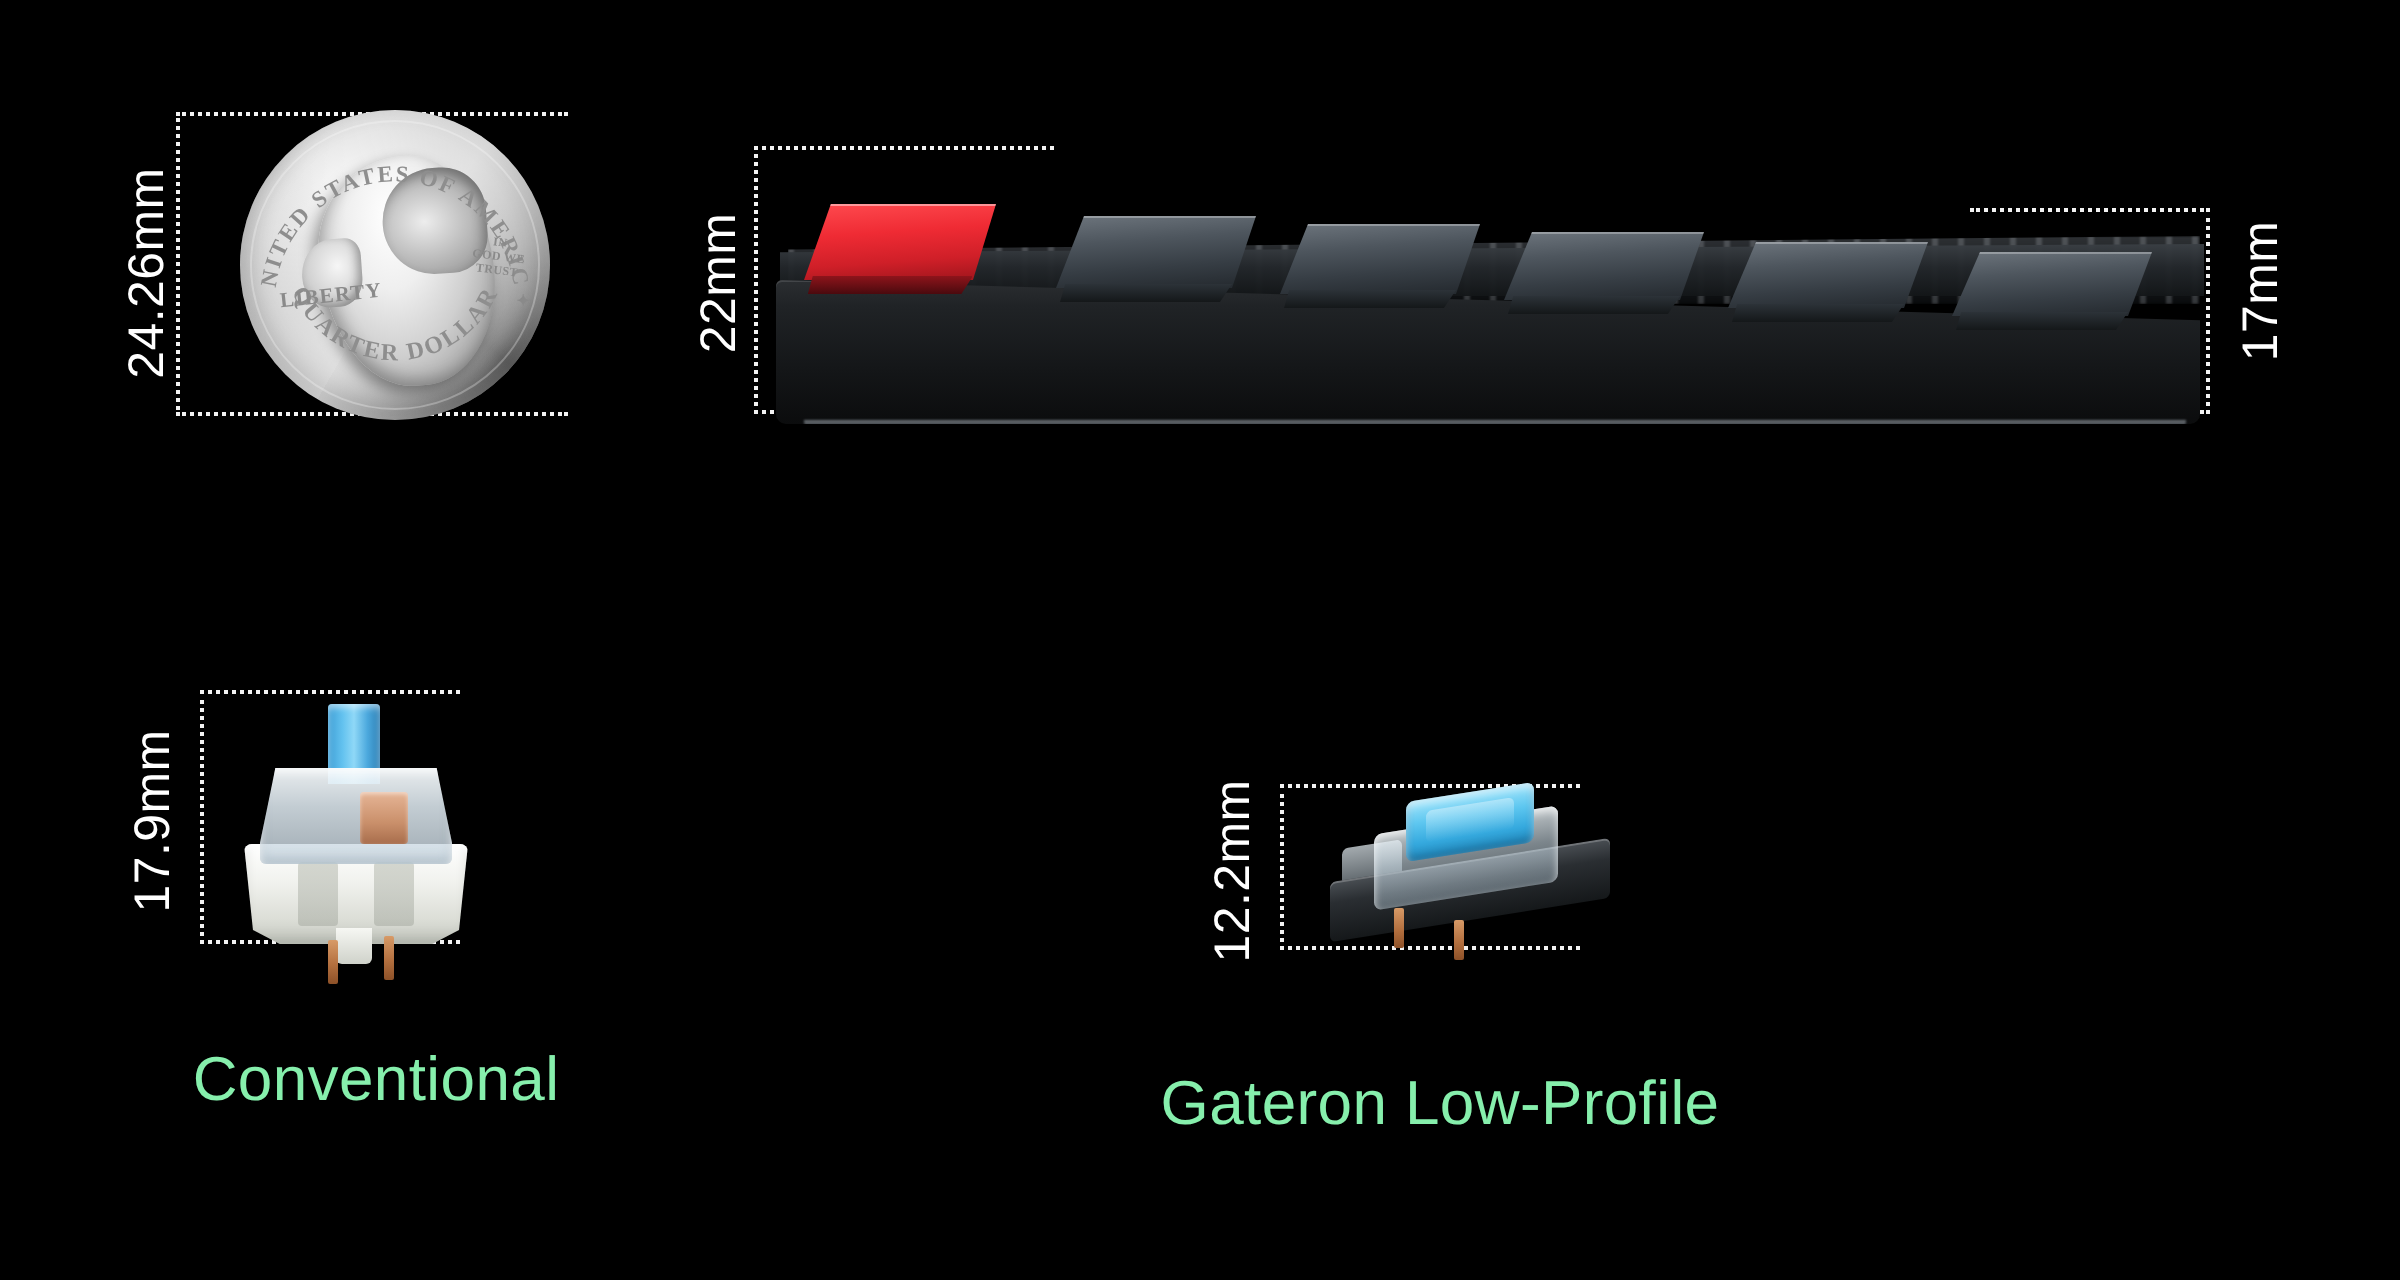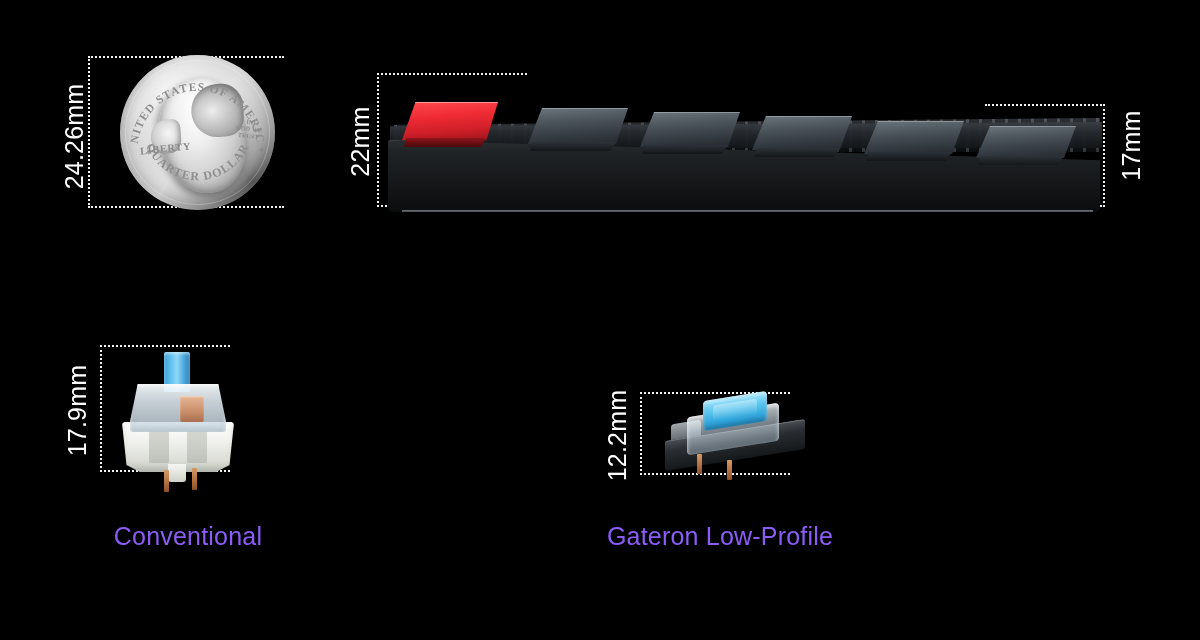--- a/index.html
+++ b/index.html
@@ -37,22 +37,22 @@
     color: #ffffff;
     font-weight: 400;
     letter-spacing: 0.2px;
     transform-origin: 50% 50%;
     transform: rotate(-90deg);
   }
 
   .caption {
     position: absolute;
     text-align: center;
-    color: #8b5cf6;
-    font-size: 25px;
+    color: #86efac;
+    font-size: 31px;
     line-height: 1.32;
     font-weight: 400;
     letter-spacing: 0.2px;
   }
 
   
   .coin-wrap { position: absolute; left: 120px; top: 55px; width: 155px; height: 155px; }
   .coin {
     position: absolute; inset: 0; border-radius: 50%;
     background:
@@ -344,17 +344,17 @@
   <div class="sw" style="left:665px; top:396px; width:150px; height:85px;">
     <div class="lp-wing" style="left:6px;"></div>
     <div class="lp-wing" style="left:108px;"></div>
     <div class="lp-base"></div>
     <div class="lp-housing"></div>
     <div class="lp-stem"></div>
     <div class="pin" style="left:32px; top:58px; height:20px;"></div>
     <div class="pin" style="left:62px; top:64px; height:20px;"></div>
   </div>
 
-  <div class="caption" style="left:520px; top:520px; width:400px;">
+  <div class="caption" style="left:520px; top:532px; width:400px;">
     <div>Gateron Low-Profile</div>
   </div>
 
 </div>
 
 </body></html>

